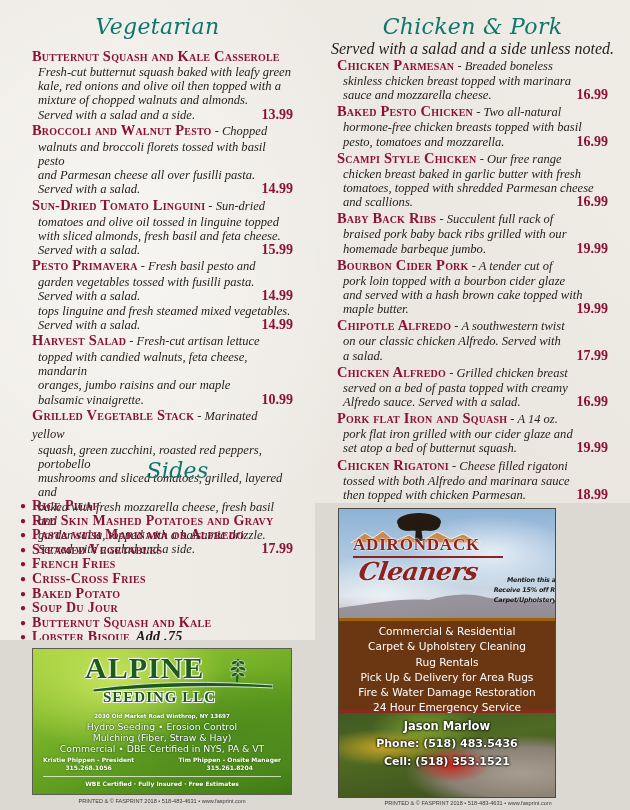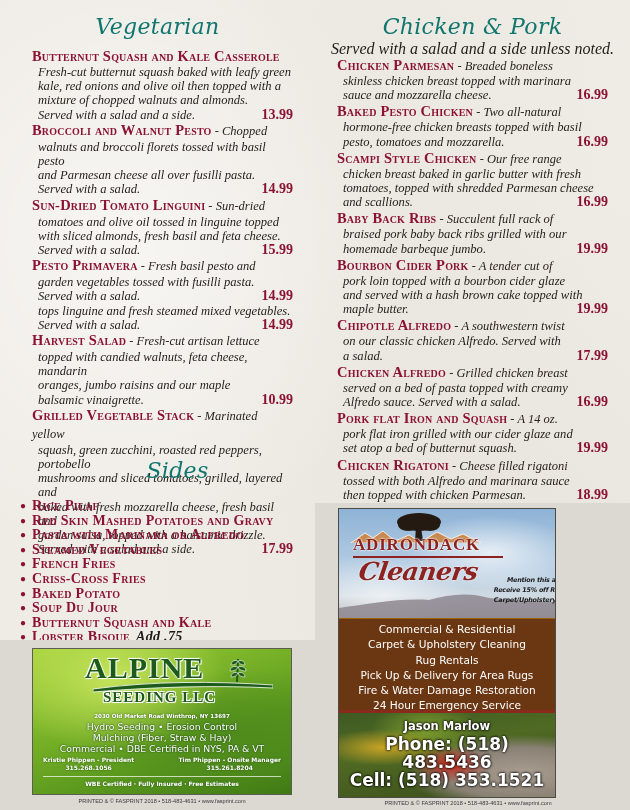--- a/index.html
+++ b/index.html
@@ -175,21 +175,21 @@
     transform: skewX(-8deg);
   }
   .adk-promo {
     position: absolute; left: 146px; top: 66px; width: 112px; text-align: center;
     font-family: "DejaVu Sans", sans-serif; font-style: italic; font-weight: bold;
     font-size: 6.4px; line-height: 10px; color: #1a1a1a; letter-spacing: -0.2px;
   }
   .adk-brown {
     position: absolute; left: 0; top: 109px; width: 100%; height: 95px;
     background: #6b3612;
-    border-top: 1px solid #a16207;
+    border-top: 3px solid #a16207;
     border-bottom: 3px solid #8a2a1c;
   }
   .adk-services {
     position: absolute; left: 0; width: 100%; top: 3px; text-align: center;
     font-family: "DejaVu Sans", sans-serif; font-size: 10.6px; line-height: 15.3px; color: #ffffff;
   }
   .adk-photo {
     position: absolute; left: 0; top: 204px; width: 100%; height: 86px;
     background:
       radial-gradient(ellipse at 52% 60%, #c5281a 0%, rgba(197,40,26,0) 25%),
@@ -197,21 +197,21 @@
       radial-gradient(ellipse at 40% 20%, #7c9c2e 0%, rgba(124,156,46,0) 30%),
       radial-gradient(ellipse at 85% 70%, #a89d90 0%, #8a8175 30%, rgba(138,129,117,0) 45%),
       linear-gradient(170deg, #3e5a22 0%, #4f6a23 40%, #3a4a1c 100%);
   }
   .adk-contact {
     position: absolute; left: 0; width: 100%; top: 5px; text-align: center;
     font-family: "DejaVu Sans", sans-serif; font-weight: bold; color: #fff;
     text-shadow: 0 0 3px #000, 0 0 2px #000;
   }
   .adk-contact .name { font-size: 11.5px; line-height: 17px; }
-  .adk-contact .phone { font-size: 17px; line-height: 18px; }
+  .adk-contact .phone { font-size: 11px; line-height: 18px; }
 </style>
 </head>
 <body>
 
 <div class="page">
 
   <div class="col-left">
     <div class="section-title" style="position:absolute;left:0;width:315px;top:14px;">Vegetarian</div>
 
     <div class="veg-list">

